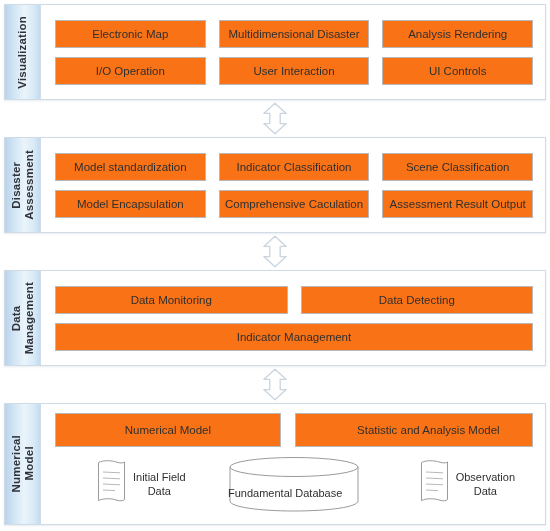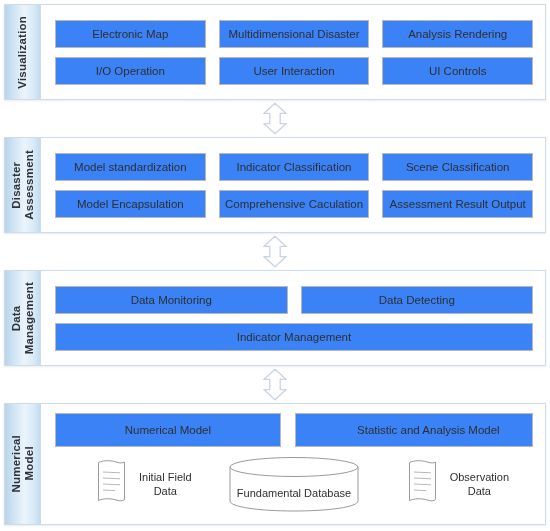--- a/index.html
+++ b/index.html
@@ -77,21 +77,21 @@
 
   .row {
     display: flex;
     gap: 13px;
   }
 
   .cell {
     flex: 1 1 0;
     box-sizing: border-box;
     border: 1px solid #b8b8b8;
-    background: #3b82f6;
+    background: #f97316;
     height: 28px;
     line-height: 26px;
     text-align: center;
     font-size: 11.5px;
     color: #2f2f2f;
     white-space: nowrap;
     overflow: hidden;
   }
 
   
@@ -125,25 +125,25 @@
   .nm-bottom-row {
     flex: 1 1 auto;
     display: flex;
     align-items: center;
     position: relative;
   }
 
   .source-item {
     display: flex;
     align-items: center;
-    gap: 12px;
+    gap: 6px;
   }
   .source-doc  { position: absolute; left: 38px; }
   .source-db   { position: absolute; left: 50%; transform: translateX(-50%); }
-  .source-obs  { position: absolute; right: 24px; align-items: center; }
+  .source-obs  { position: absolute; right: 18px; align-items: center; }
 
   .source-label {
     font-size: 11px;
     line-height: 14px;
     color: #2f2f2f;
     text-align: center;
     white-space: pre-line;
   }
   .db-label {
     font-size: 11px;
@@ -153,21 +153,20 @@
   .db-wrap {
     position: relative;
     width: 132px;
     height: 56px;
   }
   .db-wrap svg { position: absolute; top: 0; left: 0; }
   .db-wrap .db-label {
     position: absolute;
     width: 132px;
     top: 31px;
-    text-align: center;
   }
 </style>
 </head>
 <body>
 
 <div id="diagram">
 
   <div class="layer layer-visualization" style="flex:0 0 96px;">
     <div class="layer-label">
       <span class="layer-label-text">Visualization</span>

